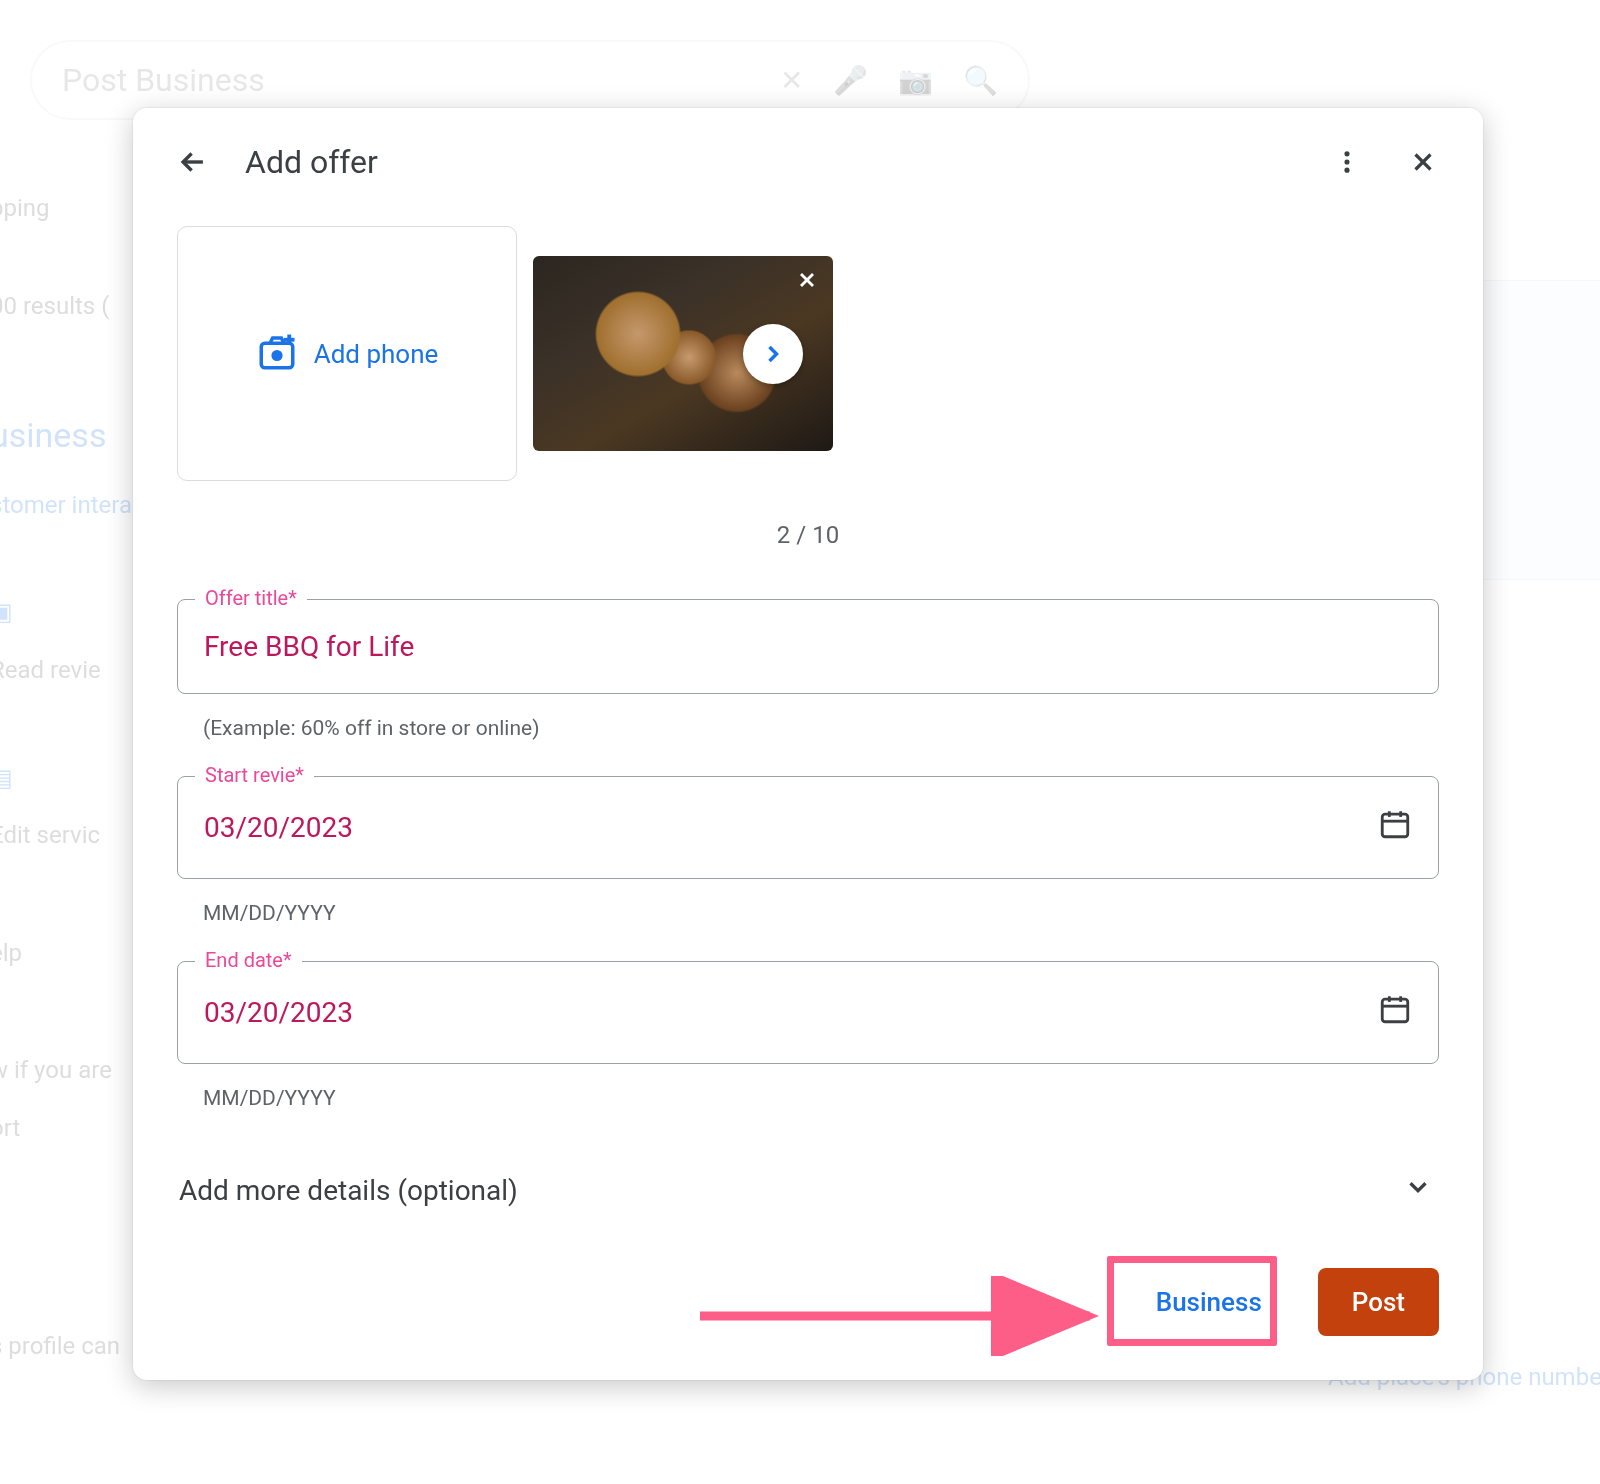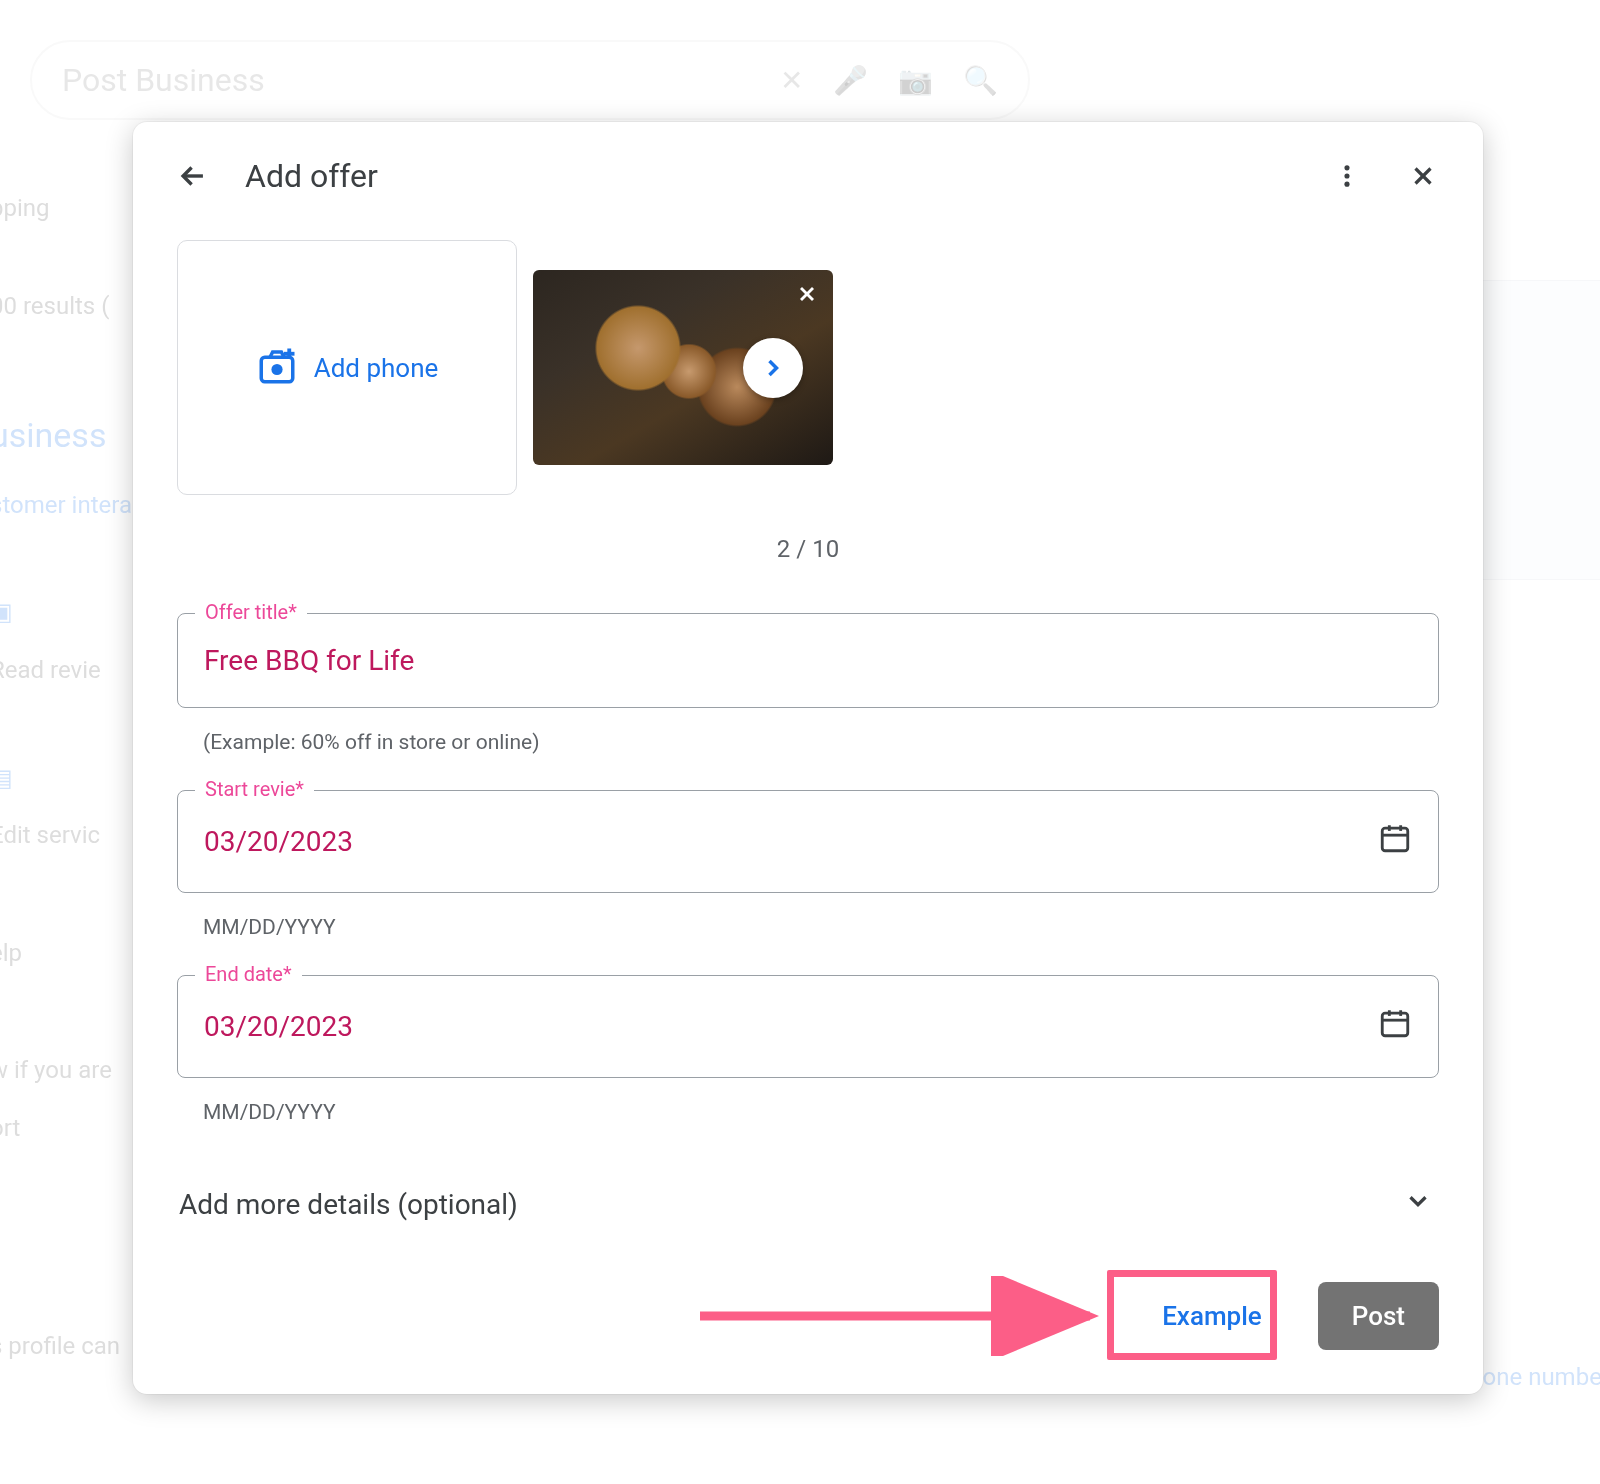--- a/index.html
+++ b/index.html
@@ -48,21 +48,21 @@
   .bg-map {
     position: absolute; right: -10px; top: 280px;
     width: 220px; height: 300px;
     background: #eef3f8;
     border: 1px solid #d0d7de; border-radius: 4px;
   }
 
   
   .dialog {
     position: absolute;
-    left: 133px; top: 122px;
+    left: 133px; top: 108px;
     width: 1350px; height: 1272px;
     background: #fff;
     border-radius: 14px;
     box-shadow: 0 6px 28px rgba(0,0,0,0.22), 0 0 0 1px rgba(0,0,0,0.04);
     display: flex; flex-direction: column;
   }
   .dialog-header {
     display: flex; align-items: center;
     padding: 30px 36px 20px 36px;
     gap: 28px;
@@ -162,21 +162,21 @@
     padding: 40px 44px 44px 44px;
     position: relative;
   }
   .btn {
     height: 68px; padding: 0 34px;
     border-radius: 8px; font-size: 26px; font-weight: 500;
     display:flex; align-items:center; justify-content:center;
     cursor:pointer; user-select:none;
   }
   .btn-preview { color:#1a73e8; background:#fff; border:none; }
-  .btn-post { color:#fff; background:#737373; }
+  .btn-post { color:#fff; background:#c2410c; }
 
   .highlight-box {
     position:absolute;
     border: 7px solid #fc5e87;
     border-radius: 2px;
     pointer-events:none;
   }
   .arrow-anno {
     position:absolute;
     pointer-events:none;
@@ -343,21 +343,21 @@
       <span>
         <svg width="30" height="30" viewBox="0 0 24 24" fill="none" stroke="currentColor" stroke-width="2.6">
             <path d="M6 9l6 6 6-6"></path>
           </svg>
       </span>
     </div>
   </div>
 
   <div class="dialog-footer">
     <div class="btn btn-preview">
-      <span>Example</span>
+      <span>Business</span>
     </div>
     <div class="btn btn-post">
       <span>Post</span>
     </div>
 
     <div class="highlight-box" style="left: calc(100% - 44px - 140px - 22px - 170px); width:170px; top:28px; height:90px;"></div>
   </div>
 </div>
 
 <svg class="arrow-anno" style="left:690px; top:1276px; width:430px; height:80px;" viewBox="0 0 430 80">

